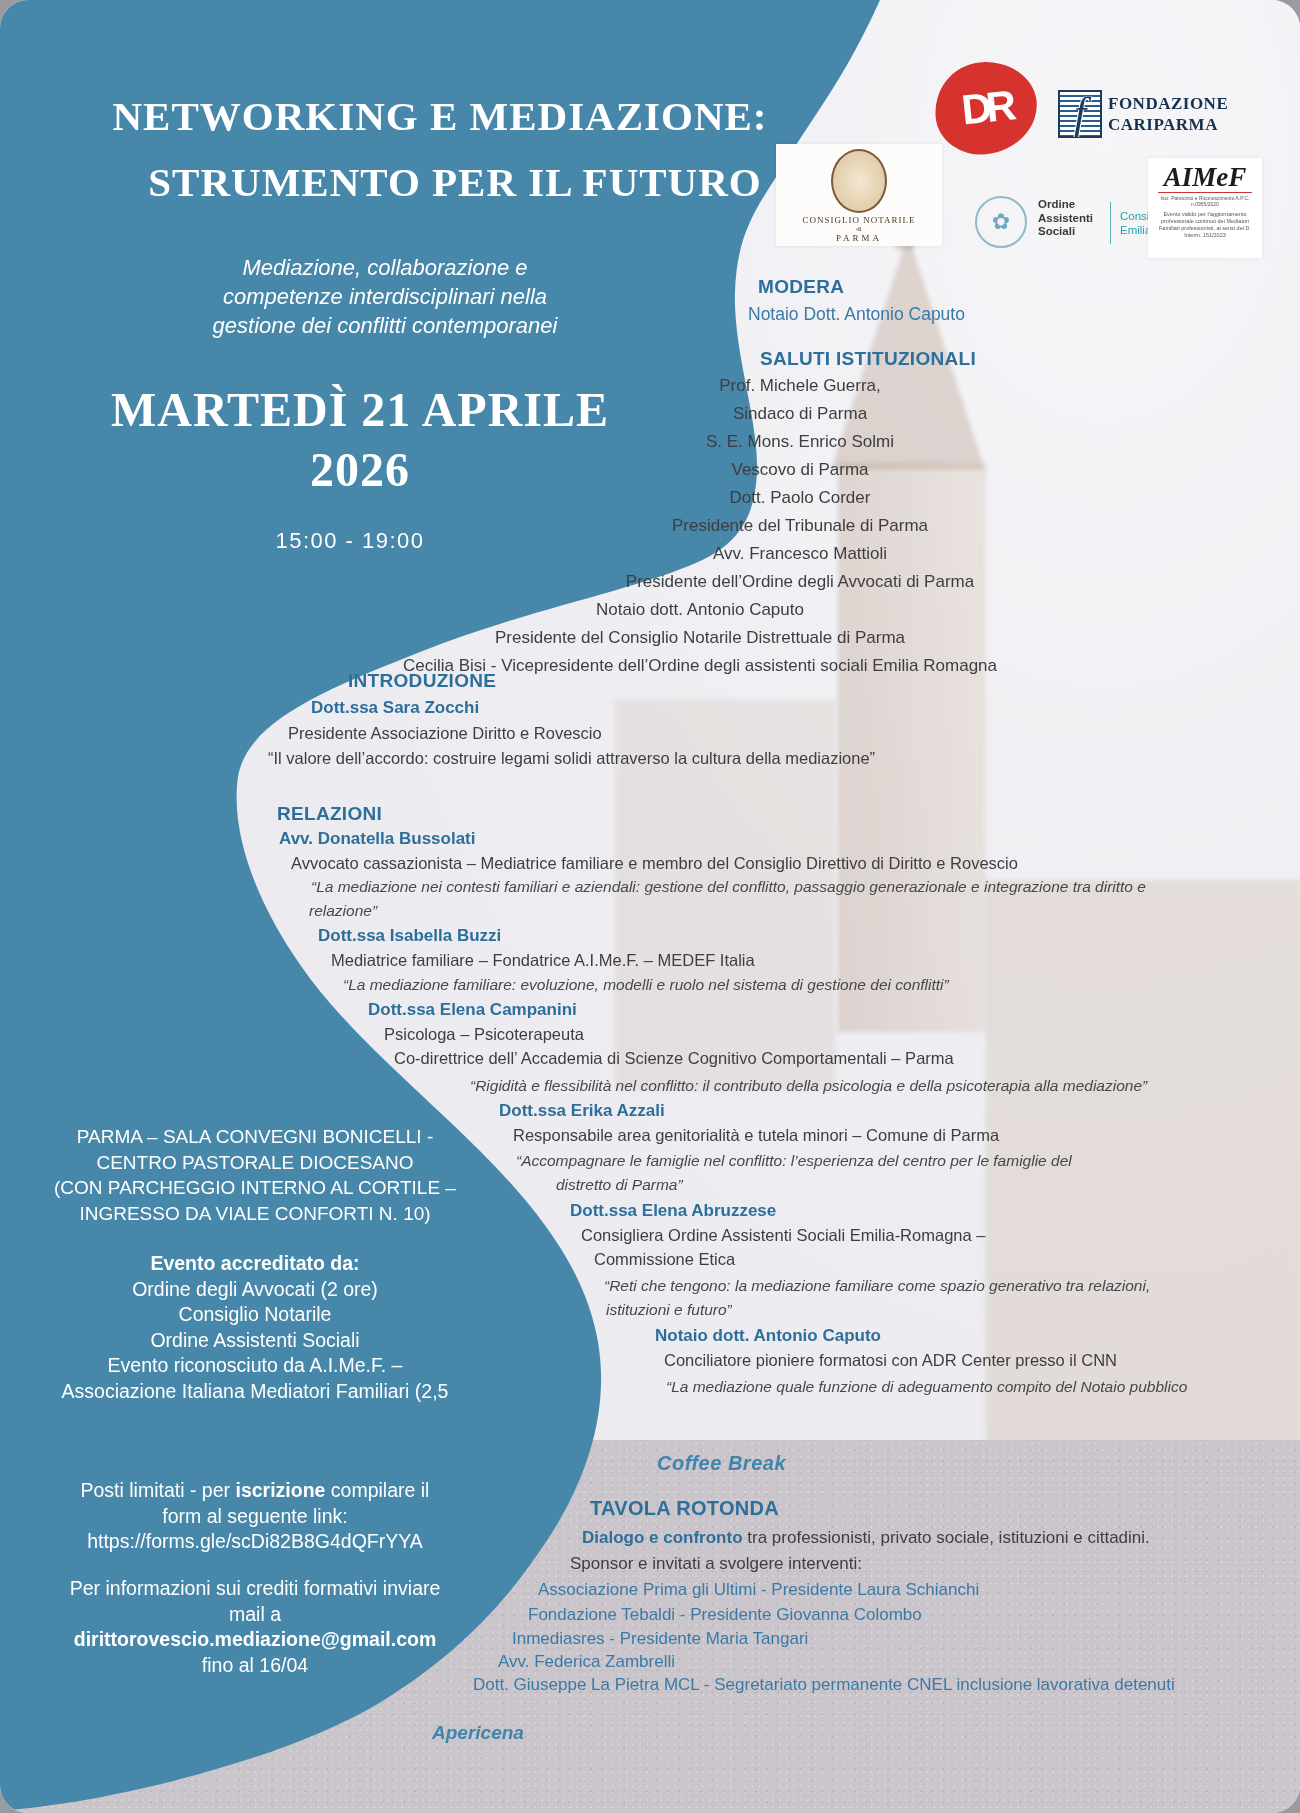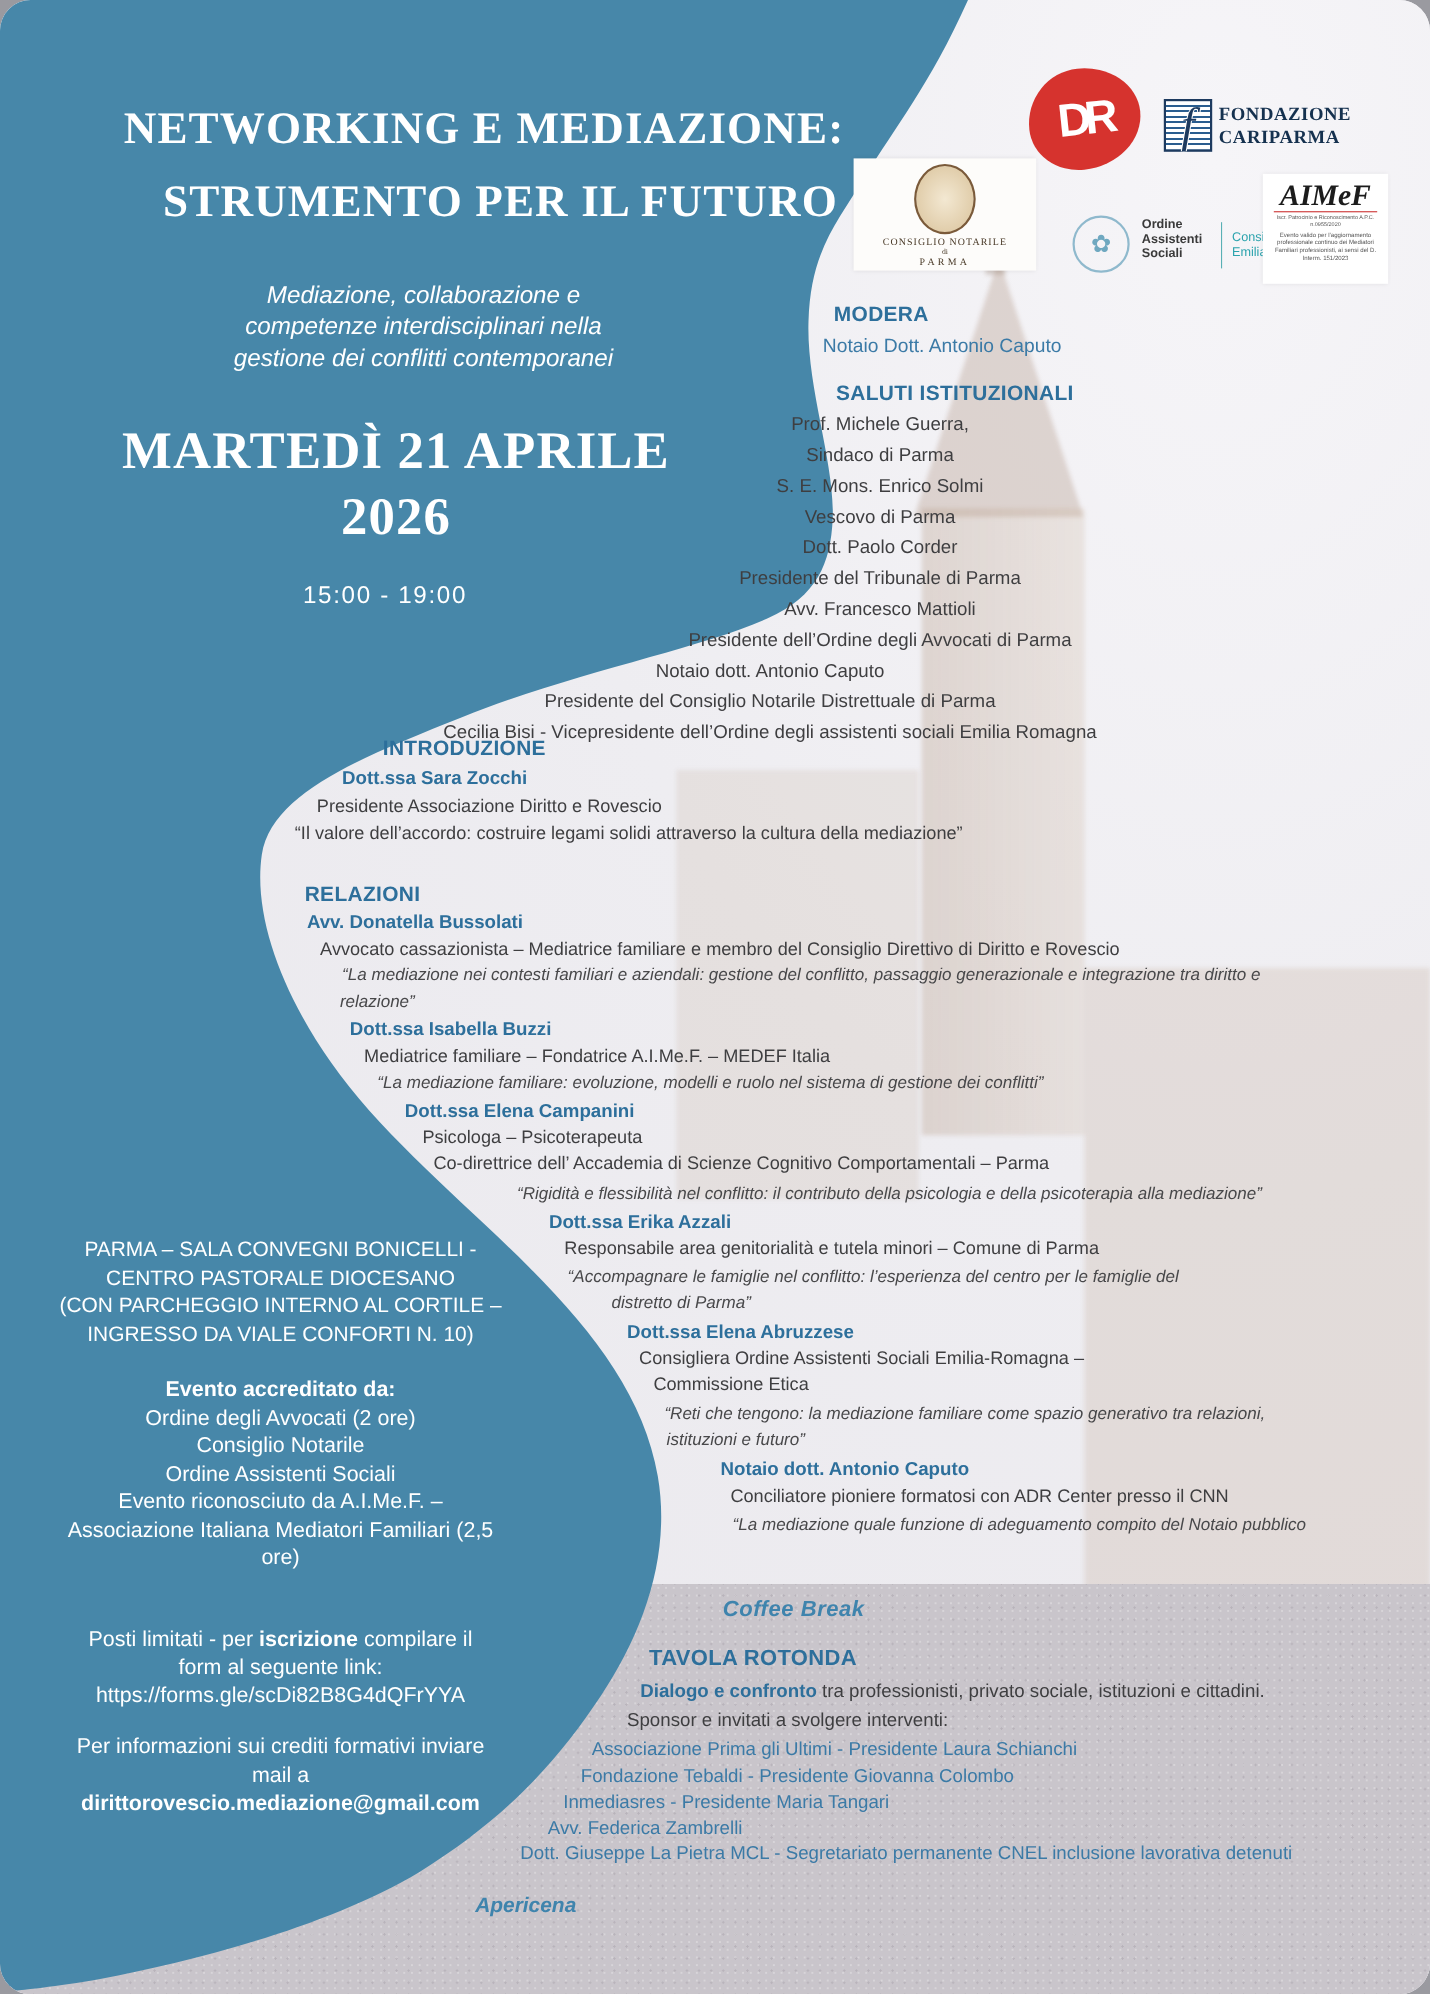--- a/index.html
+++ b/index.html
@@ -247,27 +247,27 @@
       <div>(CON PARCHEGGIO INTERNO AL CORTILE –</div>
       <div>INGRESSO DA VIALE CONFORTI N. 10)</div>
     </div>
     <div class="abs wc wc2" style="left:20px;top:1251px;width:470px;">
       <div class="bold">Evento accreditato da:</div>
       <div>Ordine degli Avvocati (2 ore)</div>
       <div>Consiglio Notarile</div>
       <div>Ordine Assistenti Sociali</div>
       <div>Evento riconosciuto da A.I.Me.F. –</div>
       <div>Associazione Italiana Mediatori Familiari (2,5</div>
-      <div>ore)</div>
     </div>
     <div class="abs wc wc2" style="left:20px;top:1478px;width:470px;">
       <div><span>Posti limitati - per </span><span class="bold">iscrizione</span><span> compilare il</span></div>
       <div>form al seguente link:</div>
       <div style="cursor:pointer;">https://forms.gle/scDi82B8G4dQFrYYA</div>
     </div>
     <div class="abs wc wc2" style="left:20px;top:1576px;width:470px;">
       <div>Per informazioni sui crediti formativi inviare</div>
       <div>mail a</div>
       <div class="bold" style="cursor:pointer;">dirittorovescio.mediazione@gmail.com</div>
+      <div>fino al 16/04</div>
     </div>
   </div>
 
 </div>
 
 </body></html>

